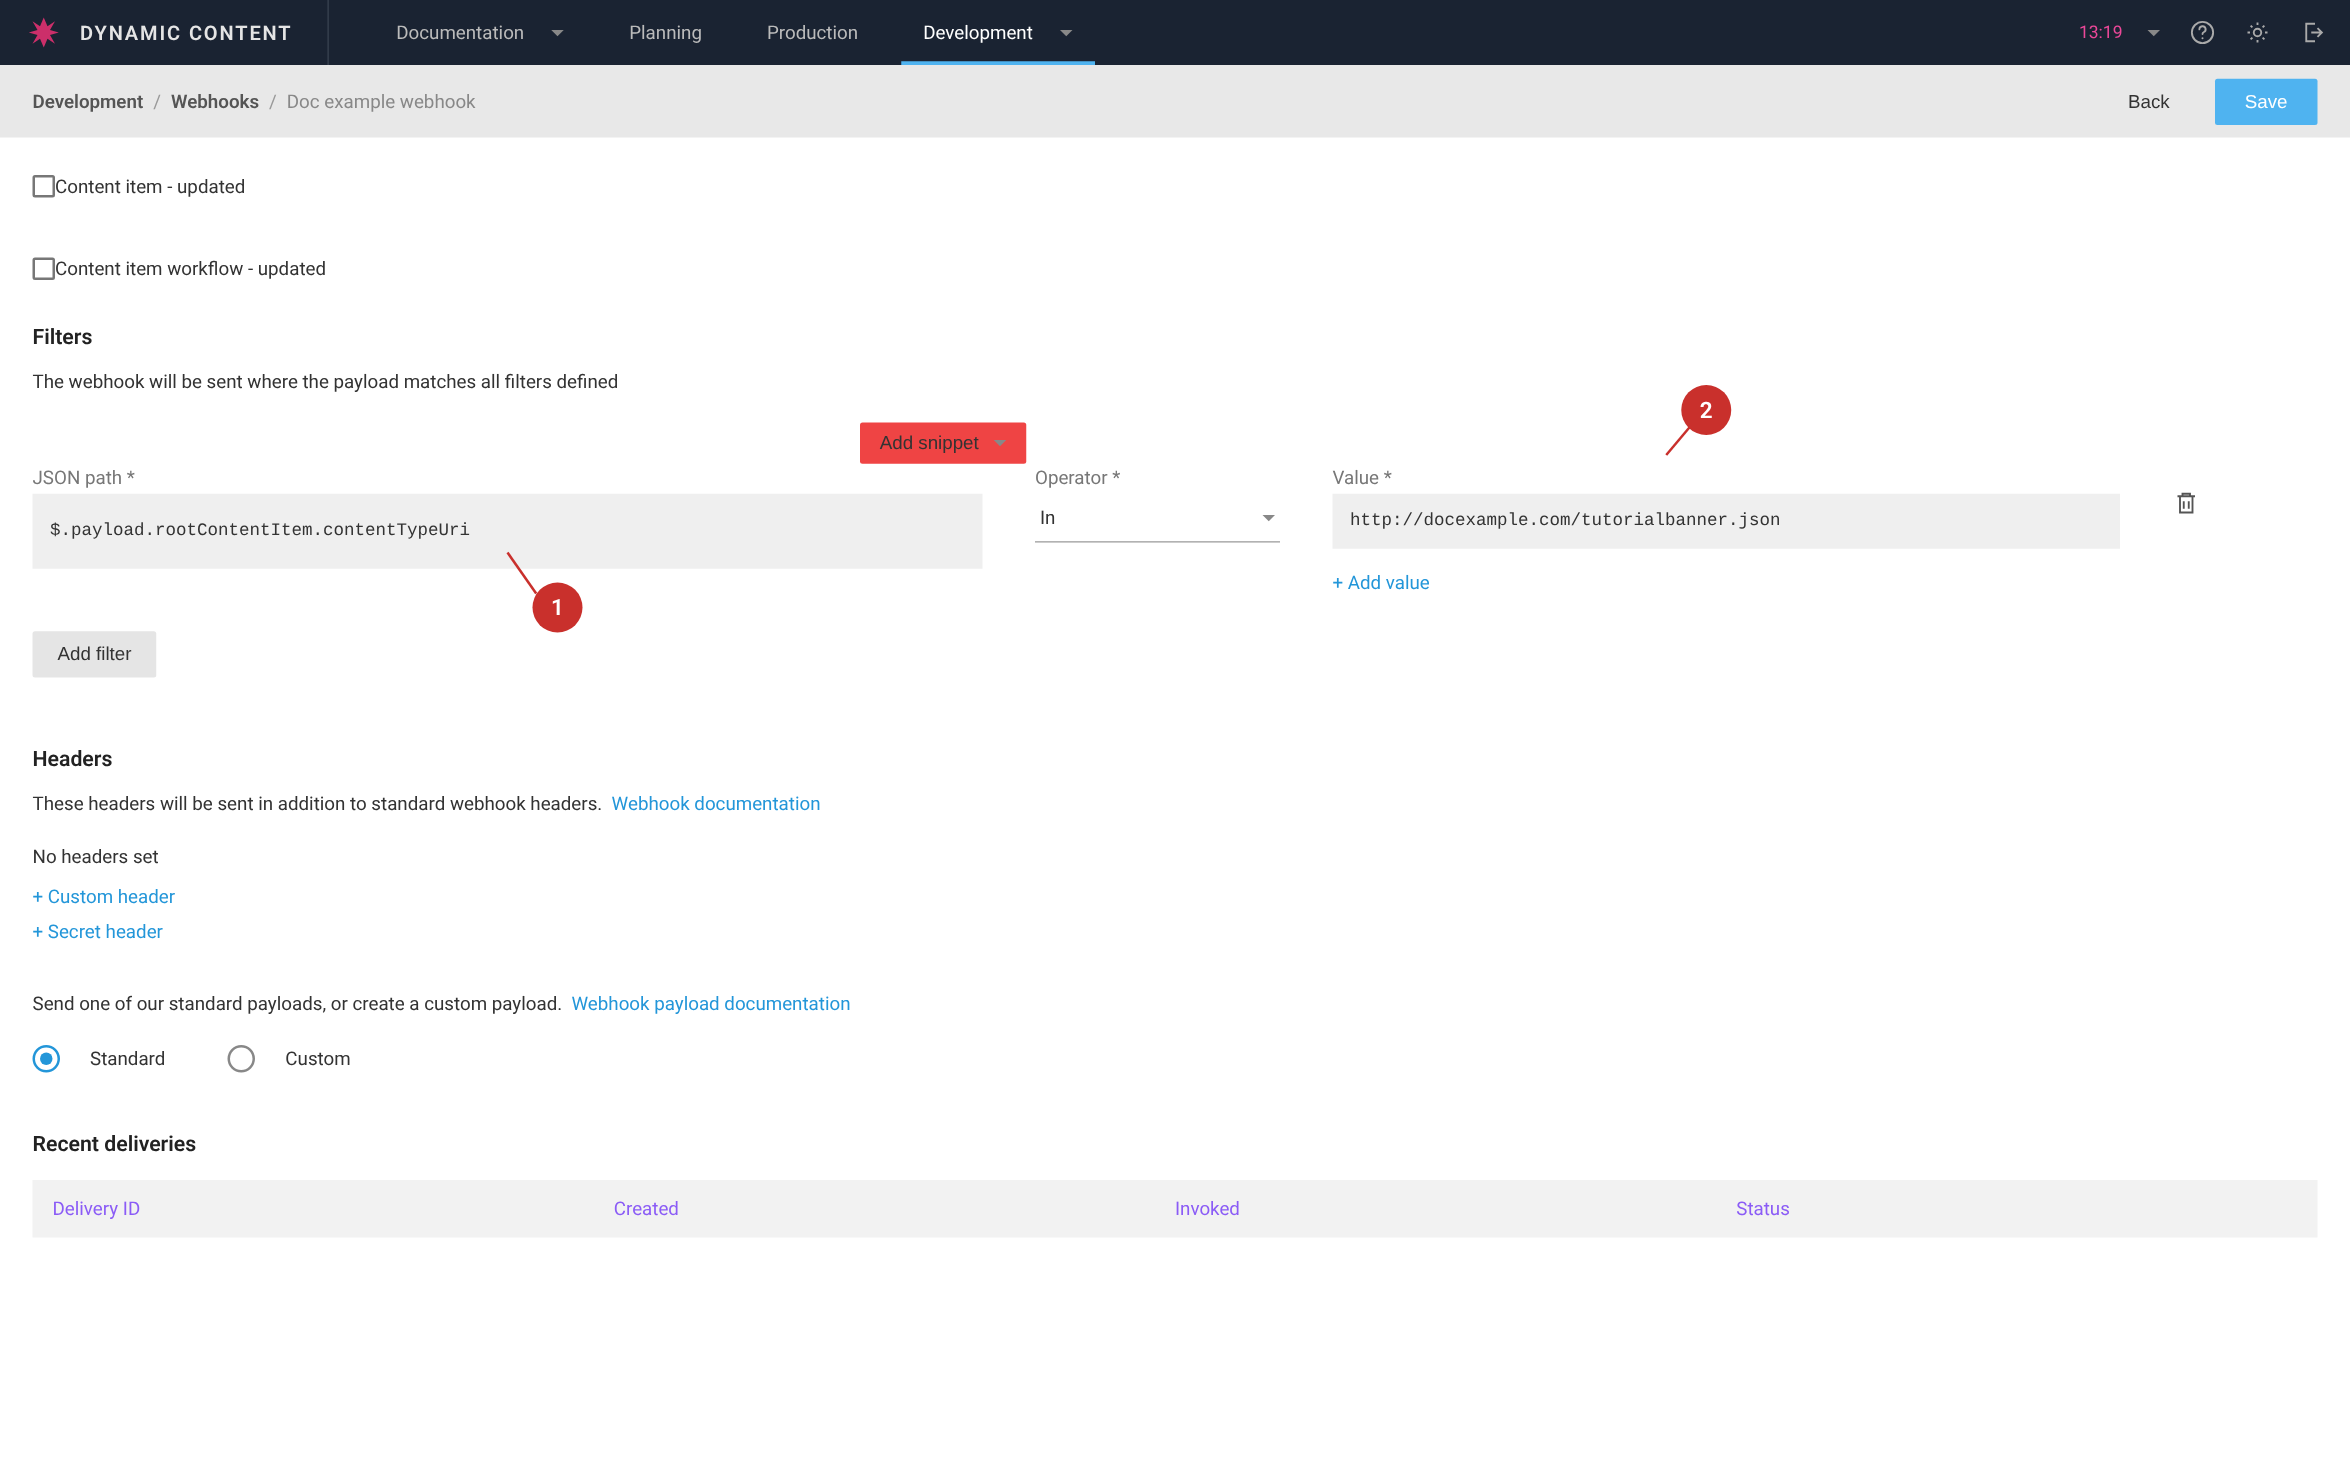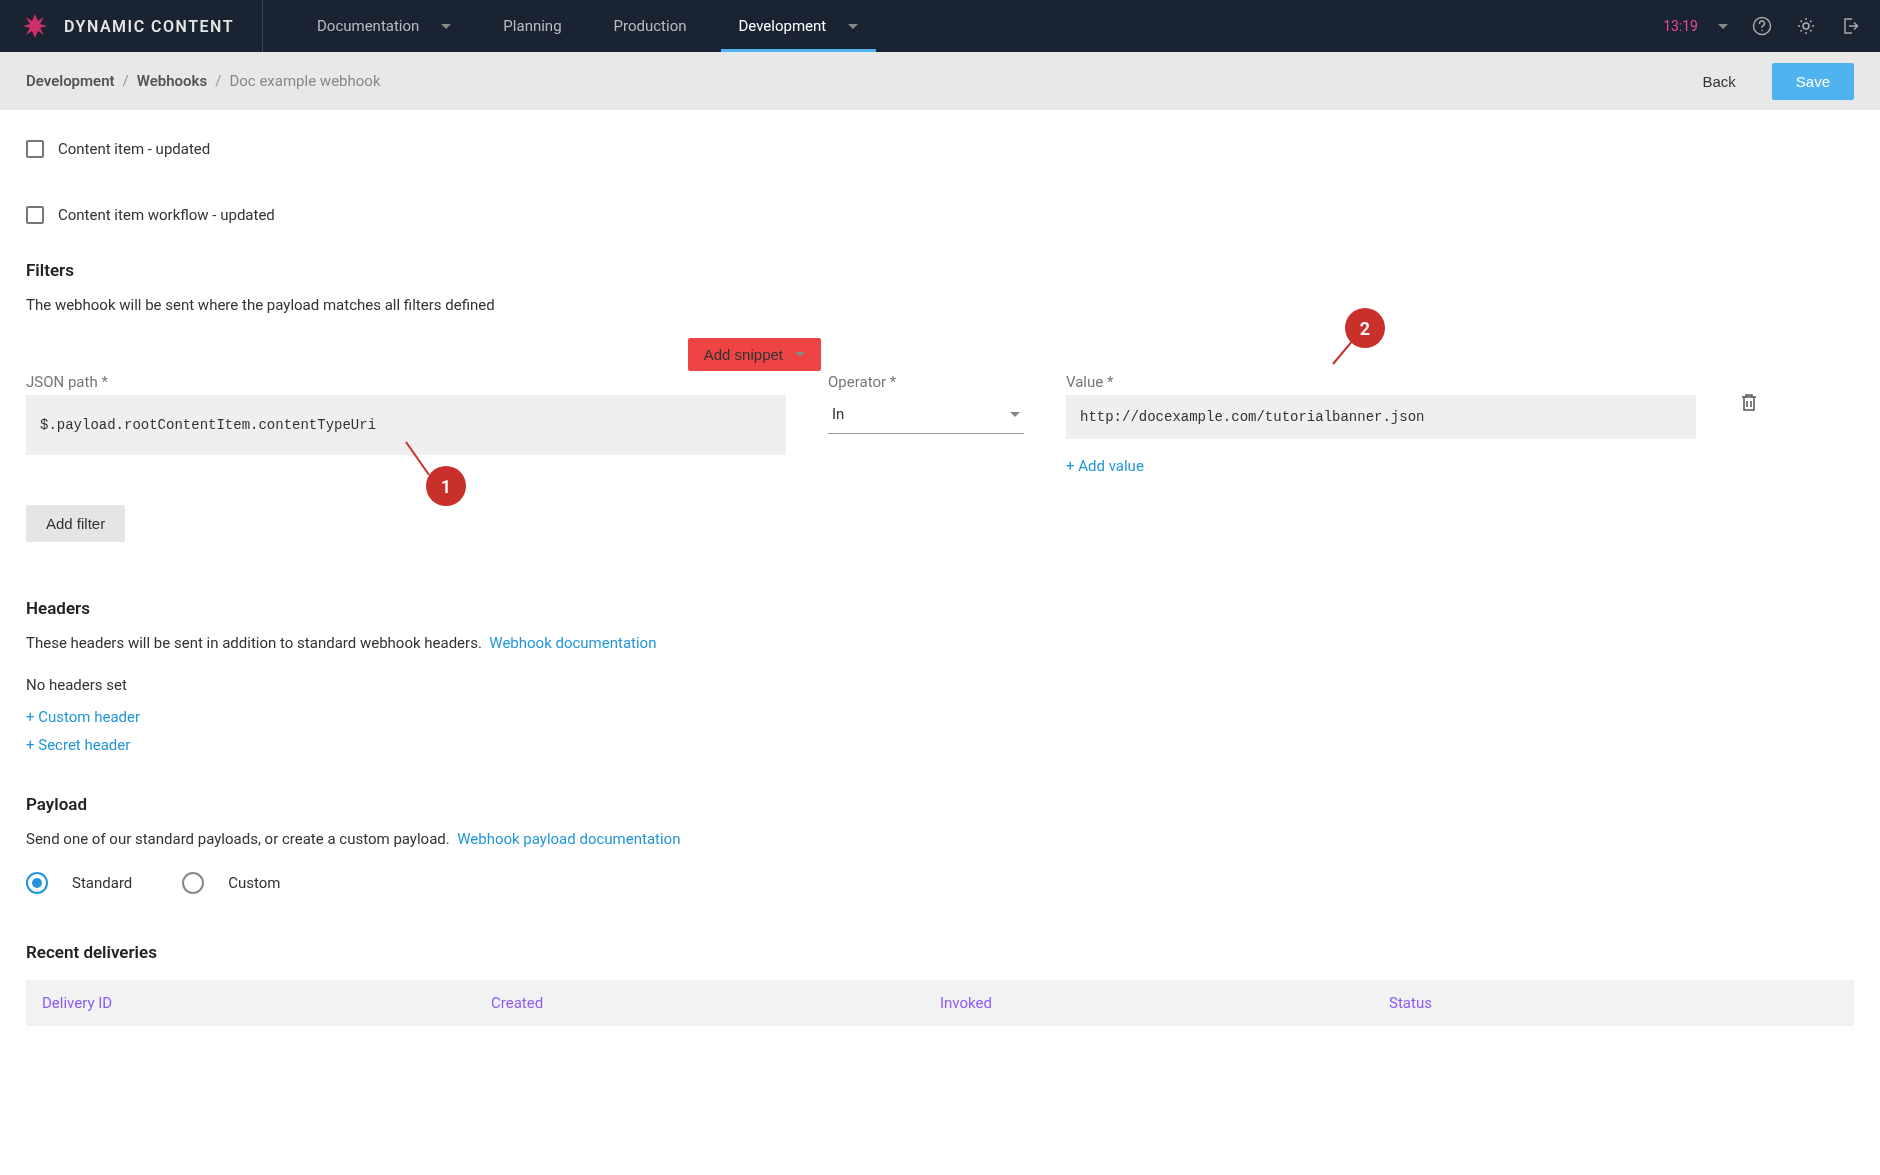--- a/index.html
+++ b/index.html
@@ -136,21 +136,21 @@
     
     
     .main-content {
       padding: 30px 26px;
     }
     
     
     .checkbox-row {
       display: flex;
       align-items: flex-end;
-      gap: 14px;
+      gap: 0;
       margin-bottom: 48px;
     }
     .checkbox-row input[type="checkbox"] {
       width: 18px;
       height: 18px;
       border: 2px solid #777;
       appearance: none;
       cursor: pointer;
       border-radius: 2px;
     }
@@ -468,21 +468,20 @@
     <div class="section-desc">
       <span>These headers will be sent in addition to standard webhook headers.</span>&nbsp;
       <a>Webhook documentation</a>
     </div>
     <div class="section-status">No headers set</div>
     <span class="link-action">+ Custom header</span>
     <span class="link-action">+ Secret header</span>
   </div>
 
   <div class="section" style="margin-top:40px;">
-    <div class="section-title">Payload</div>
     <div class="section-desc">
       <span>Send one of our standard payloads, or create a custom payload.</span>&nbsp;
       <a>Webhook payload documentation</a>
     </div>
     <div class="radio-row">
       <div class="radio-option">
         <span class="radio-circle checked"></span>
         <label>Standard</label>
       </div>
       <div class="radio-option">

